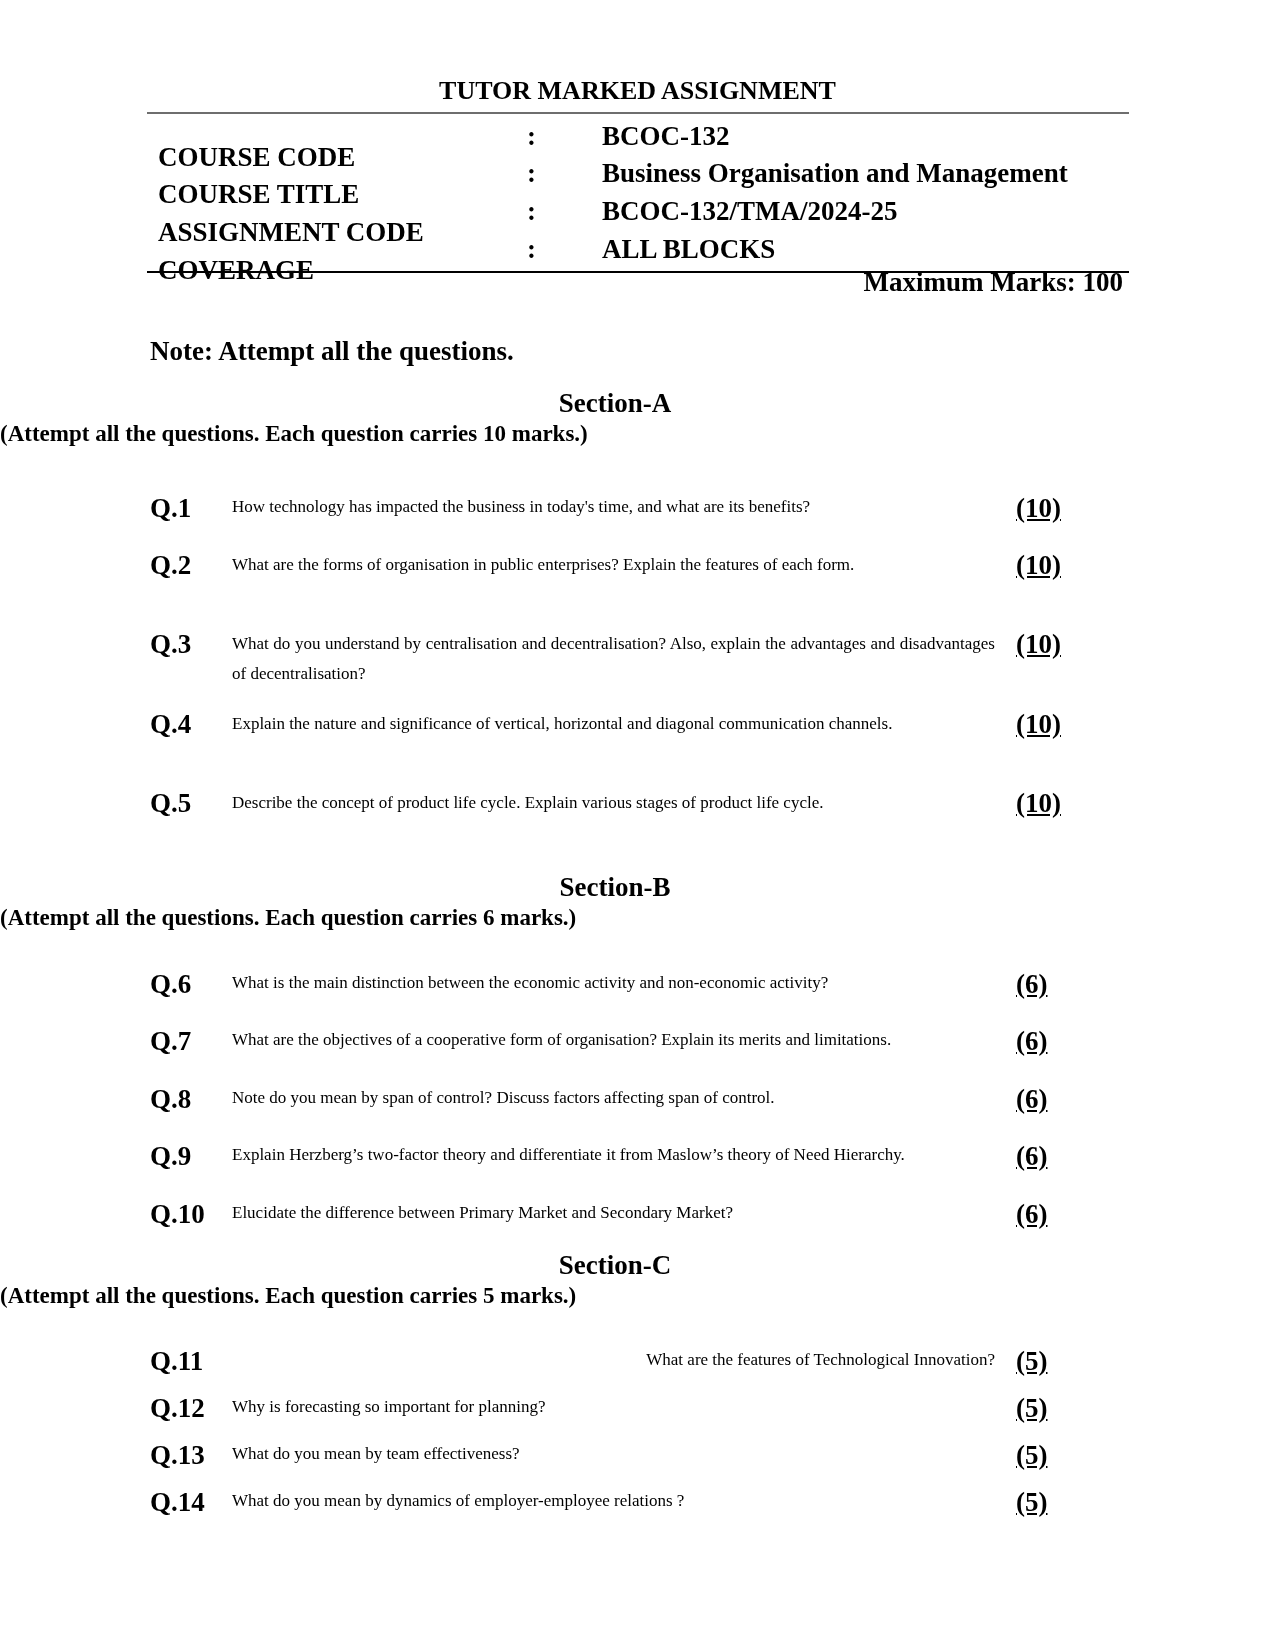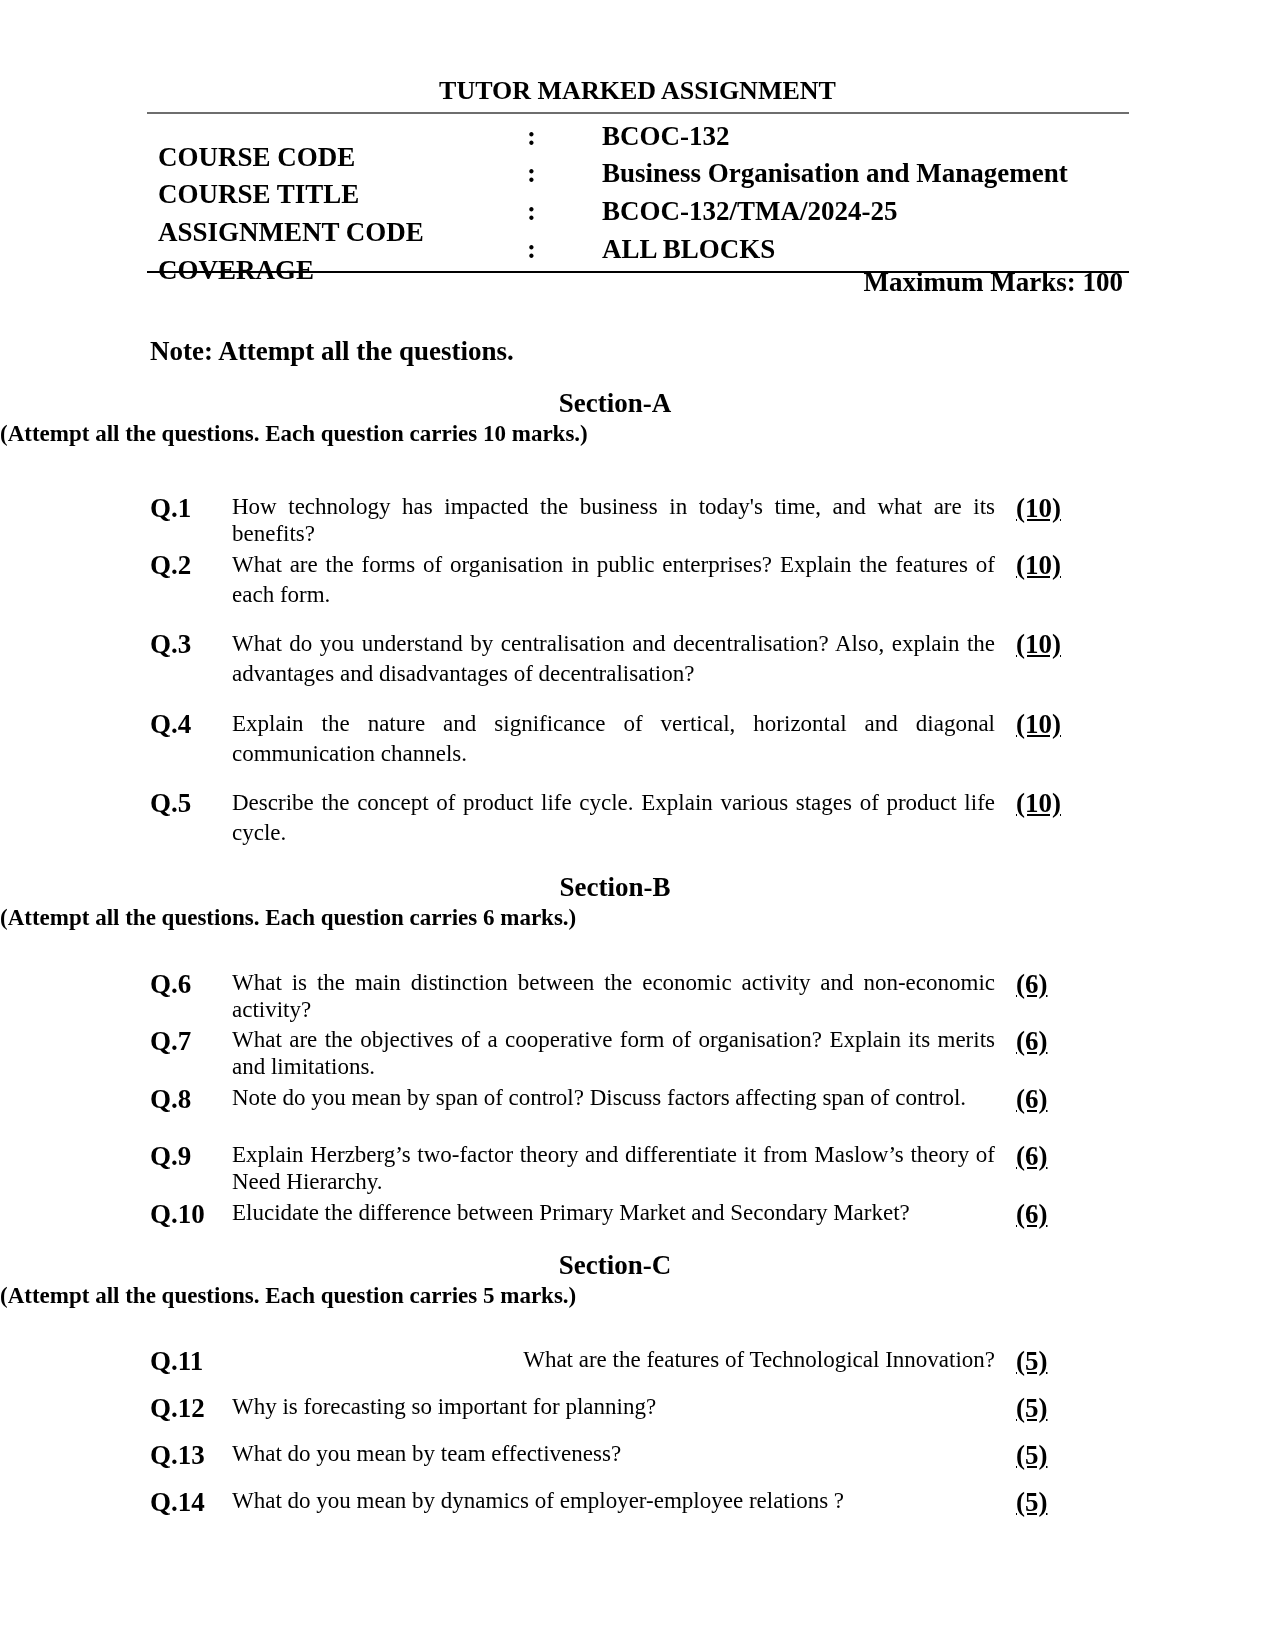--- a/index.html
+++ b/index.html
@@ -20,21 +20,21 @@
   .meta-value { position: absolute; left: 452px; top: 0; white-space: nowrap; }
 
   .max-marks { right: 152px; top: 264px; font-size: 27px; font-weight: bold; line-height: 36px; }
   .note { left: 150px; top: 333px; font-size: 27px; font-weight: bold; line-height: 36px; }
 
   .section-title { left: 0; width: 1230px; text-align: center; font-size: 27px; font-weight: bold; line-height: 34px; }
   .section-sub { left: 0; width: 1230px; font-size: 23px; font-weight: bold; line-height: 30px; }
 
   .q { left: 150px; width: 960px; }
   .q-num { position: absolute; left: 0; top: 0; font-size: 27px; font-weight: bold; line-height: 30px; }
-  .q-text { position: absolute; left: 82px; top: 0; width: 763px; font-size: 23px; line-height: 28px; text-align: justify; }
+  .q-text { position: absolute; left: 82px; top: 0; width: 763px; font-size: 17px; line-height: 28px; text-align: justify; }
   .q-text.wide { line-height: 30px; }
   .q-marks { position: absolute; left: 866px; top: 0; font-size: 27px; font-weight: bold; line-height: 30px; text-decoration: underline; }
   .q-marks.c { left: 866px; }
 </style>
 </head>
 <body>
 
 <div class="abs doc-title">TUTOR MARKED ASSIGNMENT</div>
 <div class="abs rule rule-top"></div>
 

